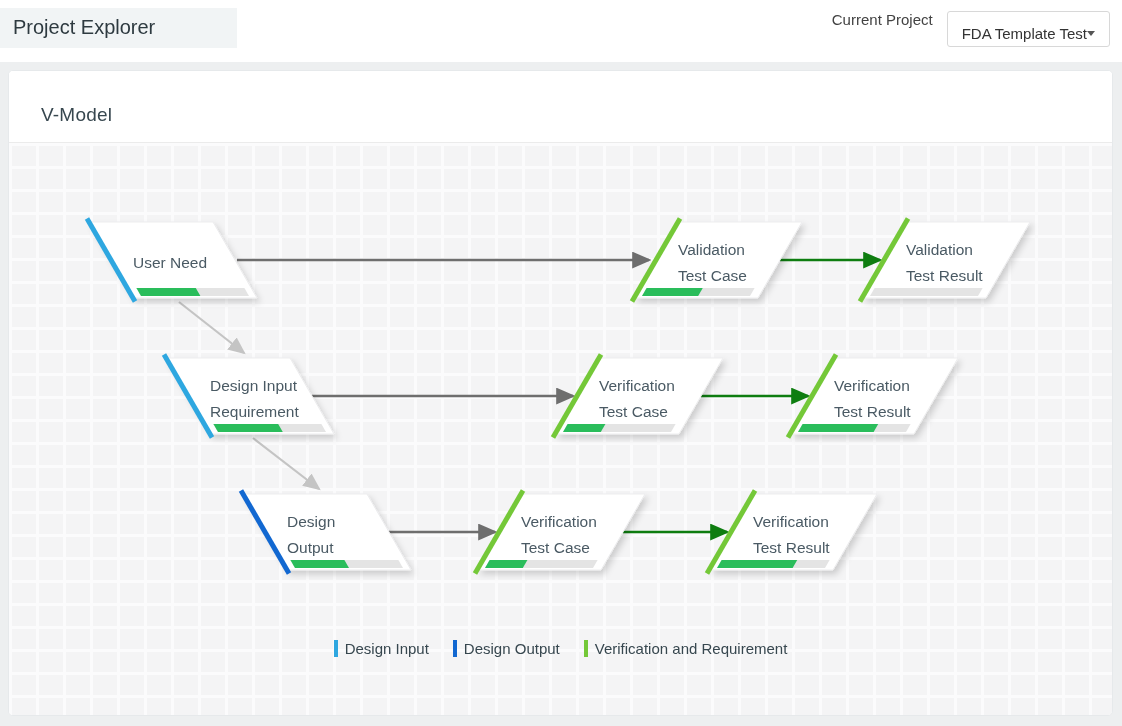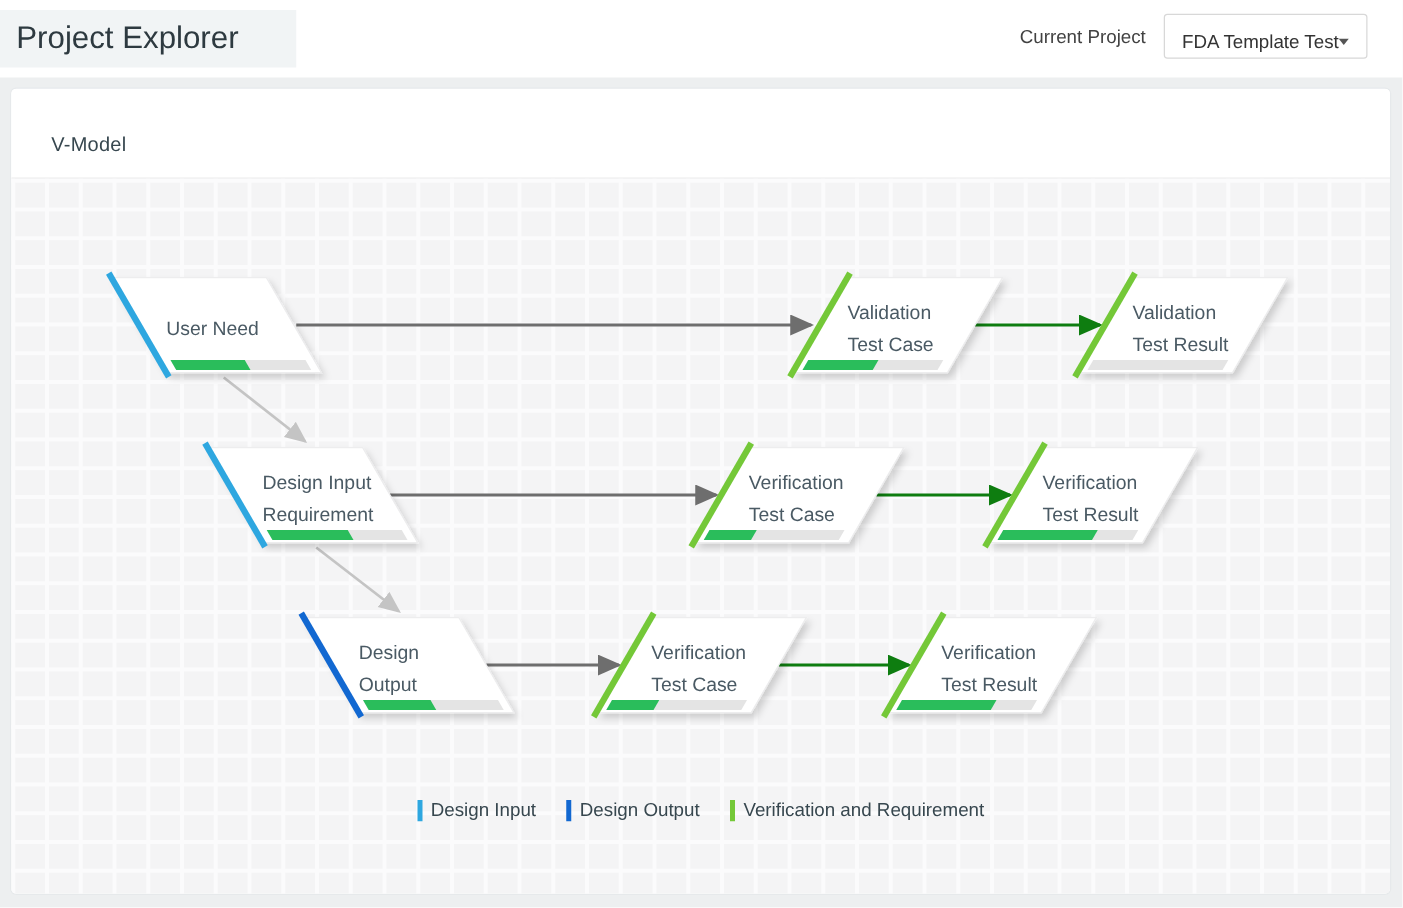--- a/index.html
+++ b/index.html
@@ -7,25 +7,25 @@
 
   
   .app-header {
     height:62px; background:#ffffff;
     display:flex; align-items:flex-start; justify-content:space-between;
   }
   .page-title {
     margin-top:8px;
     background:#f1f4f5;
     padding:8px 18px 9px 13px;
-    font-size:25px; color:#2e3a40;
+    font-size:20px; color:#2e3a40;
     min-width:237px;
   }
   .header-right {
-    display:flex; align-items:center; margin-top:11px; margin-right:28px;
+    display:flex; margin-top:11px; margin-right:12px;
   }
   .current-project-label { font-size:15px; color:#424242; margin-right:14px; }
   .project-dropdown {
     display:flex; align-items:center; 
     background:#fff; border:1px solid #d8d8d8; border-radius:3px;
     padding:8px 14px 0 14px; font-size:15px; color:#333;
     cursor:pointer; min-height:36px;
   }
   .caret-down {
     width:0; height:0; display:inline-block;
@@ -36,21 +36,21 @@
   
   .app-body { height:664px; background:#edeff0; padding:8px; }
   .vmodel-panel {
     width:1105px; height:646px; background:#ffffff;
     border:1px solid #e6e9eb; border-radius:5px; overflow:hidden;
   }
   .panel-header {
     height:72px; background:#ffffff; border-bottom:1px solid #ebebeb;
     display:flex; align-items:flex-end;
   }
-  .panel-title { font-size:16px; color:#37474f; padding:0 0 16px 32px; letter-spacing:.2px;text-align:center; }
+  .panel-title { font-size:19px; color:#37474f; padding:0 0 16px 32px; letter-spacing:.2px;text-align:center; }
 
   .grid-area {
     position:relative; height:572px;
     background-color:#f4f4f5;
     background-image:
       linear-gradient(to right, #fbfbfc 3px, transparent 3px),
       linear-gradient(to bottom, #fbfbfc 3px, transparent 3px);
     background-size:27px 23px;
   }
   .grid-area svg { position:absolute; left:0; top:0; }

